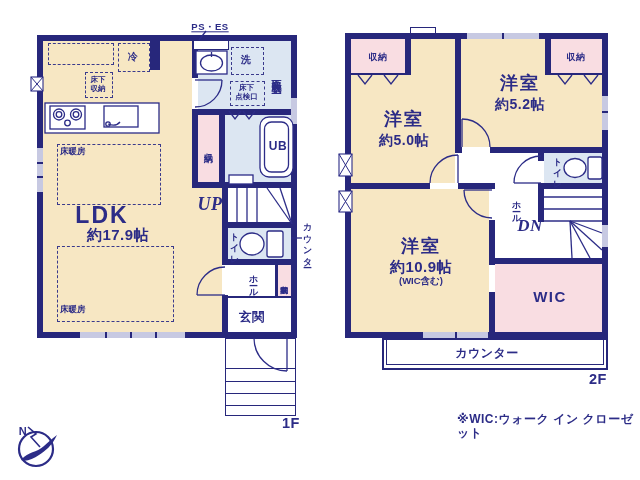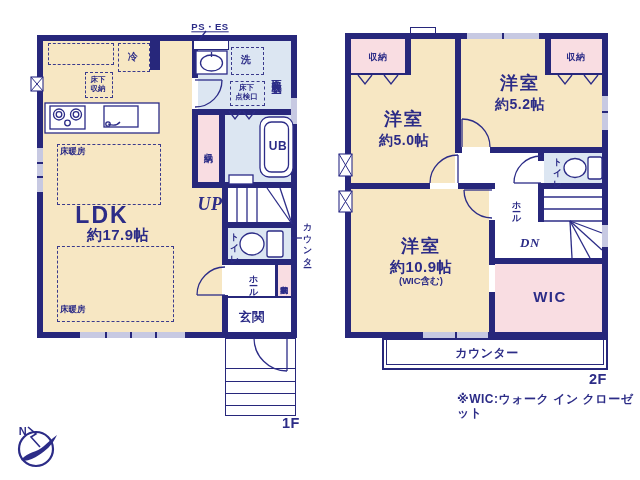--- a/index.html
+++ b/index.html
@@ -274,21 +274,21 @@
   <div class="lbl" style="left:576px;top:57px;font-size:9px;">収納</div>
   <div class="lbl" style="left:404px;top:120px;font-size:18px;letter-spacing:2px;">洋室</div>
   <div class="lbl" style="left:404px;top:140px;font-size:14px;">約5.0帖</div>
   <div class="lbl" style="left:520px;top:84px;font-size:18px;letter-spacing:2px;">洋室</div>
   <div class="lbl" style="left:520px;top:104px;font-size:14px;">約5.2帖</div>
   <div class="lbl" style="left:421px;top:247px;font-size:18px;letter-spacing:2px;">洋室</div>
   <div class="lbl" style="left:421px;top:267px;font-size:15px;">約10.9帖</div>
   <div class="lbl" style="left:421px;top:281px;font-size:9.5px;letter-spacing:0;text-align:right;">(WIC含む)</div>
   <div class="lbl v" style="left:557px;top:168px;font-size:9px;">トイレ</div>
   <div class="lbl v" style="left:516px;top:207px;font-size:9px;">ホール</div>
-  <div class="lbl serif" style="left:530px;top:243px;font-size:13px;">DN</div>
+  <div class="lbl serif" style="left:530px;top:226px;font-size:17px;">DN</div>
   <div class="lbl" style="left:550px;top:297px;font-size:15px;letter-spacing:1.5px;">WIC</div>
   <div class="lbl" style="left:487px;top:353px;font-size:12px;">カウンター</div>
   <div class="lbl" style="left:598px;top:380px;font-size:14.5px;">2F</div>
 
-  <div class="lbl tl" style="left:457px;top:392px;font-size:12px;letter-spacing:0.5px;">※WIC:ウォーク イン クローゼット</div>
+  <div class="lbl tl" style="left:457px;top:412px;font-size:12px;letter-spacing:0.5px;">※WIC:ウォーク イン クローゼット</div>
   <div class="lbl" style="left:23px;top:432px;font-size:11px;">N</div>
 
 </div>
 
 </body></html>

